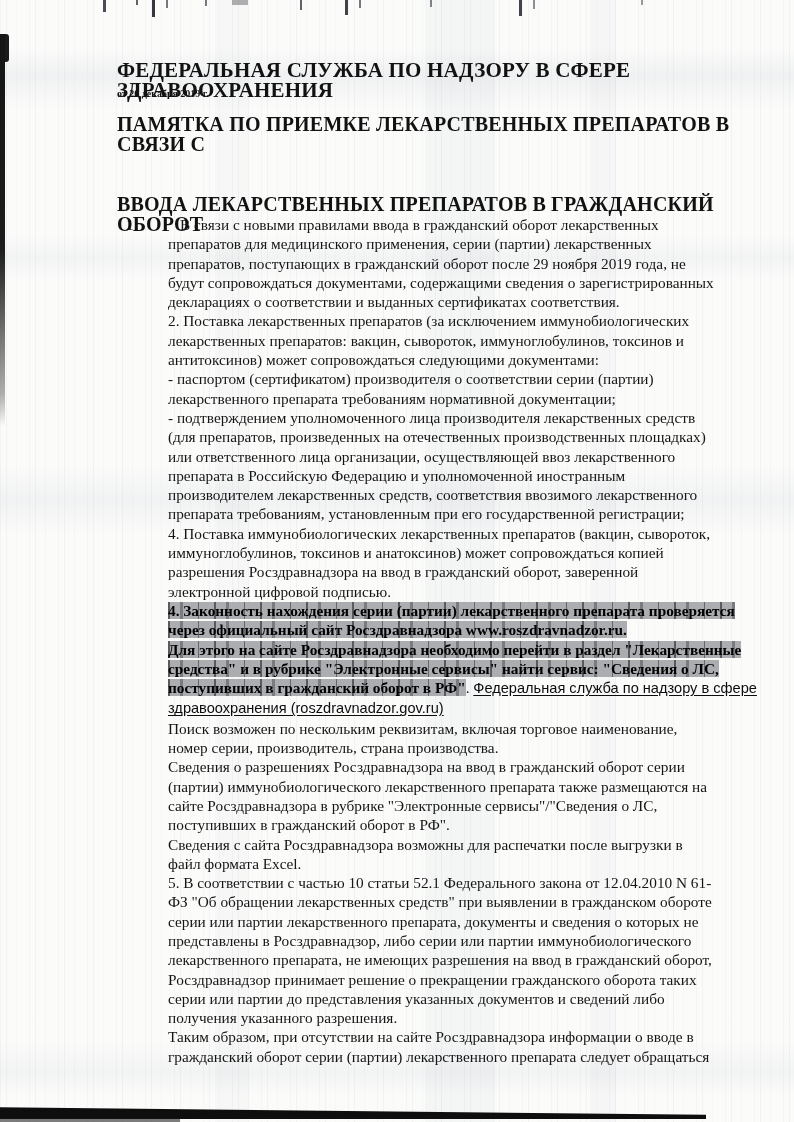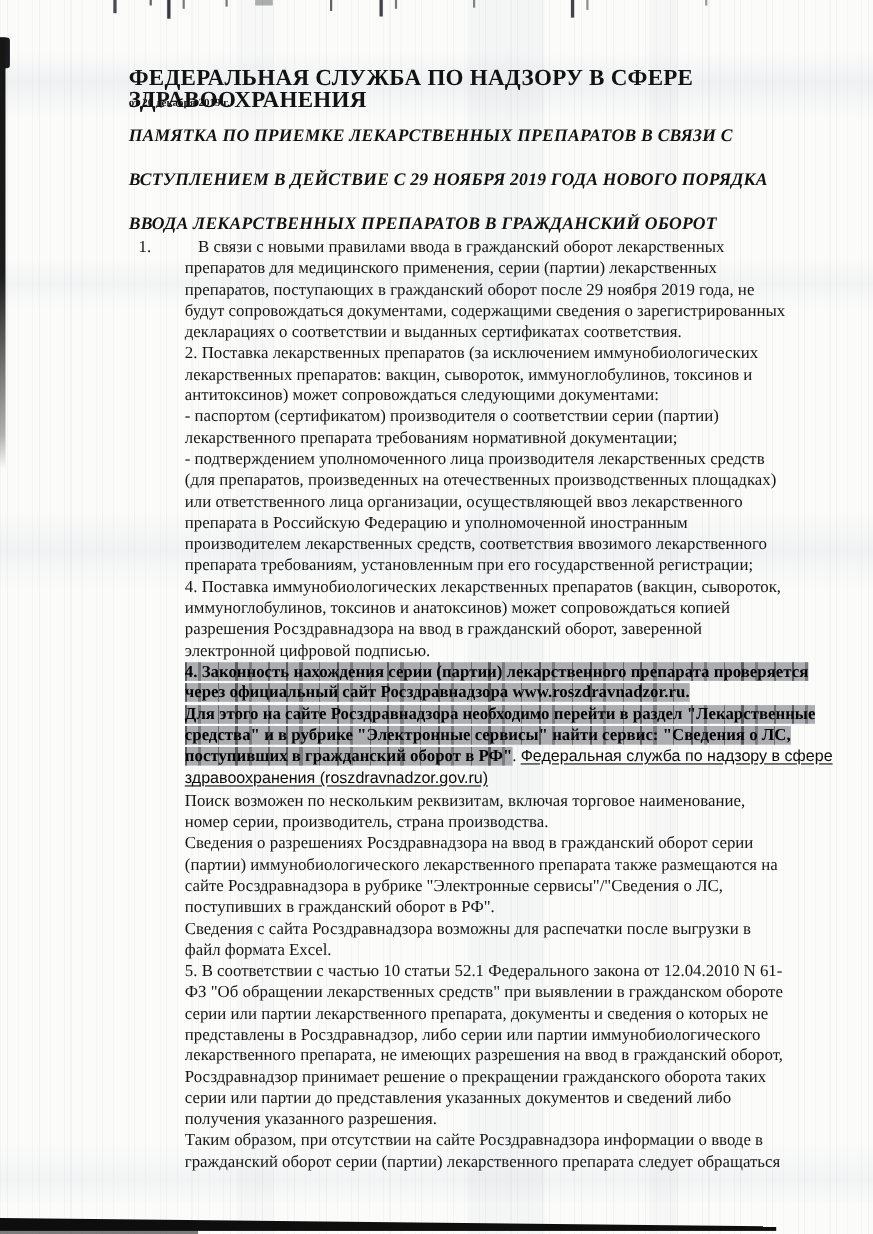--- a/index.html
+++ b/index.html
@@ -64,21 +64,21 @@
   .header-org {
     position: absolute; left: 117px; top: 60px; width: 640px;
     font-weight: bold; font-size: 21px; line-height: 20px; letter-spacing: 0.2px;
   }
   .header-date {
     position: absolute; left: 117px; top: 84px;
     font-weight: bold; font-size: 10px; line-height: 20px;
   }
   .title-line {
     position: absolute; left: 117px; width: 660px;
-    font-weight: bold; font-size: 16px; line-height: 20px; letter-spacing: 0.2px; font-style: italic;
+    font-weight: bold; font-size: 20px; line-height: 20px; letter-spacing: 0.2px;
   }
   .title-1 { top: 114px; }
   .title-2 { top: 154px; }
   .title-3 { top: 194px; }
   .item-marker {
     position: absolute; left: 126px; top: 215px;
     font-size: 15.3px; line-height: 19.3px;
   }
   .body-text {
     position: absolute; left: 140px; top: 215px; width: 592px;
@@ -132,21 +132,20 @@
   <div class="tick tick-8"></div>
   <div class="tick tick-9"></div>
   <div class="tick tick-10"></div>
   <div class="tick tick-11"></div>
   <div class="tick tick-12"></div>
   <div class="tick tick-13"></div>
 
   <div class="header-org">ФЕДЕРАЛЬНАЯ СЛУЖБА ПО НАДЗОРУ В СФЕРЕ ЗДРАВООХРАНЕНИЯ</div>
   <div class="header-date">от 20 декабря 2019 г.</div>
   <div class="title-line title-1">ПАМЯТКА ПО ПРИЕМКЕ ЛЕКАРСТВЕННЫХ ПРЕПАРАТОВ В СВЯЗИ С</div>
-  <div class="title-line title-2">ВСТУПЛЕНИЕМ В ДЕЙСТВИЕ С 29 НОЯБРЯ 2019 ГОДА НОВОГО ПОРЯДКА</div>
   <div class="title-line title-3">ВВОДА ЛЕКАРСТВЕННЫХ ПРЕПАРАТОВ В ГРАЖДАНСКИЙ ОБОРОТ</div>
 
   <div class="item-marker">1.</div>
 
   <div class="body-text"><span>В связи с новыми правилами ввода в гражданский оборот лекарственных
 препаратов для медицинского применения, серии (партии) лекарственных
 препаратов, поступающих в гражданский оборот после 29 ноября 2019 года, не
 будут сопровождаться документами, содержащими сведения о зарегистрированных
 декларациях о соответствии и выданных сертификатах соответствия.
 </span><span>2. Поставка лекарственных препаратов (за исключением иммунобиологических

